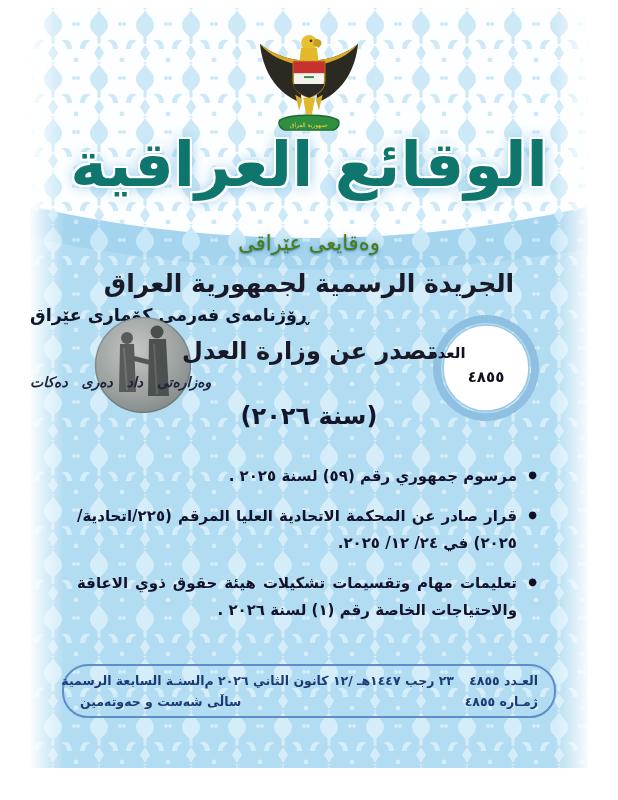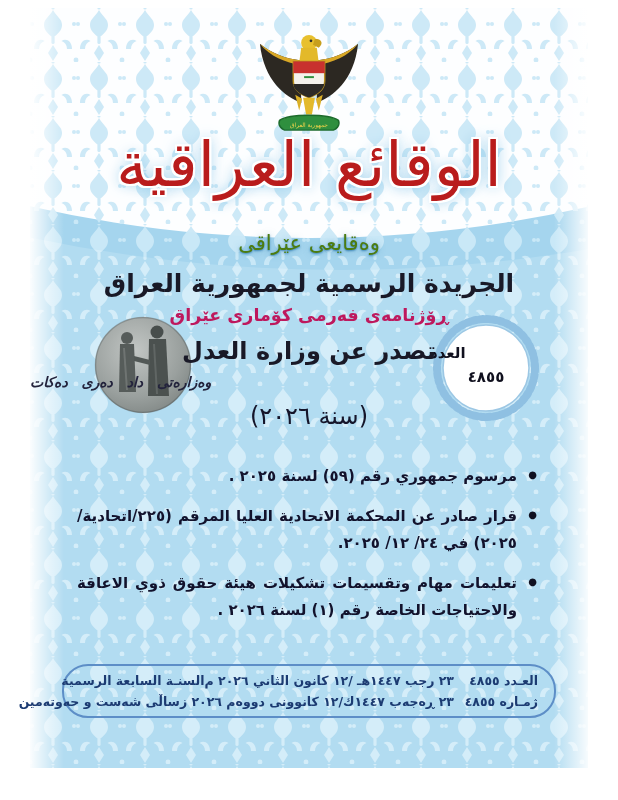--- a/index.html
+++ b/index.html
@@ -8,38 +8,38 @@
     font-family:"DejaVu Sans",sans-serif;direction:rtl;
   }
   .inner{position:absolute;left:30px;top:8px;width:558px;height:760px;}
   .bg-svg{position:absolute;left:0;top:0;width:558px;height:760px;}
   .layer{position:absolute;left:0;top:0;width:558px;height:760px;}
 
   .emblem{position:absolute;top:22px;left:50%;transform:translateX(-50%);width:118px;height:106px;}
 
   .gazette-title{
     position:absolute;top:120px;width:100%;text-align:center;
-    font-size:62px;font-weight:normal;color:#b91c1c;letter-spacing:1px;
+    font-size:62px;font-weight:bold;color:#0f766e;letter-spacing:1px;
     text-shadow:
       -2px 0 0 #fff, 2px 0 0 #fff, 0 -2px 0 #fff, 0 2px 0 #fff,
       -2px -2px 0 #fff, 2px -2px 0 #fff, -2px 2px 0 #fff, 2px 2px 0 #fff,
       0 0 14px rgba(110,185,228,.95);
   }
   .kurdish-title{
     position:absolute;top:223px;width:100%;text-align:center;
     font-size:21px;font-weight:normal;color:#4d7c0f;
     text-shadow:0 1px 2px rgba(30,110,165,.75), 0 0 6px rgba(60,140,190,.5);
   }
   .sub-ar{
     position:absolute;top:261px;width:100%;text-align:center;
     font-size:25px;font-weight:bold;color:#191927;
   }
   .sub-ku{
-    position:absolute;top:297px;width:100%;text-align:center;
-    font-size:17.5px;font-weight:bold;color:#be185d;
+    position:absolute;top:297px;width:100%;text-align:left;
+    font-size:17.5px;font-weight:bold;color:#0f172a;
   }
 
   .photo{position:absolute;top:308px;left:64px;width:98px;height:98px;}
   .badge{position:absolute;top:304px;left:400px;width:112px;height:112px;}
   .badge-label{
     position:absolute;top:32px;width:100%;text-align:left;
     font-size:15px;font-weight:bold;color:#10101e;
   }
   .badge-num{
     position:absolute;top:56px;width:100%;text-align:center;
@@ -49,21 +49,21 @@
   .issued-ar{
     position:absolute;top:329px;width:100%;text-align:center;
     font-size:24px;font-weight:bold;color:#191927;
   }
   .issued-ku{
     position:absolute;top:366px;width:100%;text-align:left;
     font-size:14px;font-weight:bold;color:#23233c;word-spacing:9px;font-style:italic;
   }
   .year-line{
     position:absolute;top:394px;width:100%;text-align:center;
-    font-size:24px;font-weight:normal;color:#15152a;
+    font-size:24px;font-weight:bold;color:#15152a;
   }
 
   .toc{
     position:absolute;top:444px;right:42px;width:458px;
     margin:11px;padding:0;list-style:none;
   }
   .toc li{
     position:relative;margin:0 0 13px 0;padding:0 18px 0 0;
     font-size:15px;font-weight:bold;color:#12122c;line-height:1.8;
     text-align:justify;text-align-last:right;
@@ -201,20 +201,19 @@
       </ul>
 
       <div class="footer-box">
         <div class="footer-row">
           <span class="cell-issue">العـدد ٤٨٥٥</span>
           <span class="cell-date">٢٣ رجب ١٤٤٧هـ /١٢ كانون الثاني ٢٠٢٦ م</span>
           <span class="cell-year">السنـة السابعة الرسمية</span>
         </div>
         <div class="footer-row">
           <span class="cell-issue">ژمـاره ٤٨٥٥</span>
-          <span class="cell-date">٢٣ ڕه‌جه‌ب ١٤٤٧ك/١٢ كانوونى دووه‌م ٢٠٢٦ ز</span>
           <span class="cell-year">ساڵى شه‌ست و حه‌وته‌مين</span>
         </div>
       </div>
 
     </div>
   </div>
 </div>
 
 </body></html>

